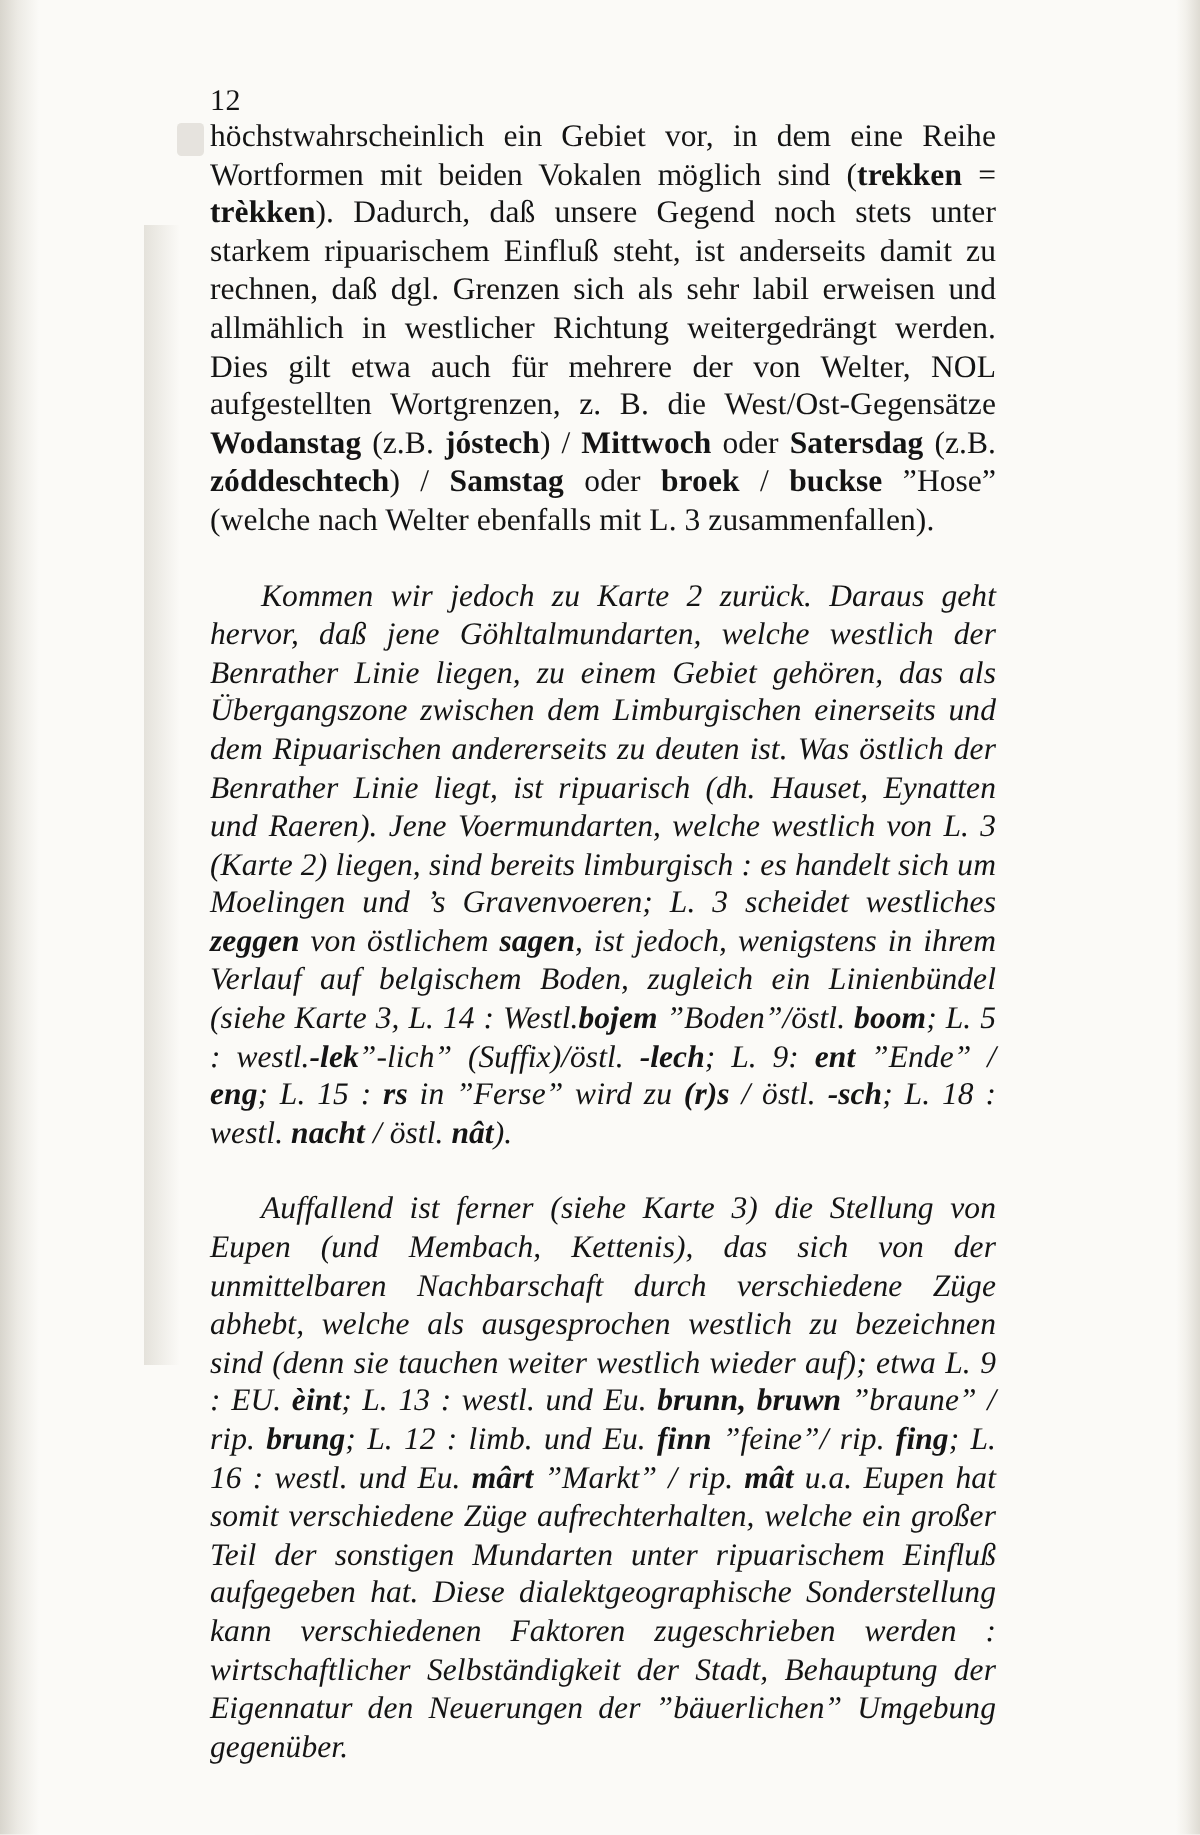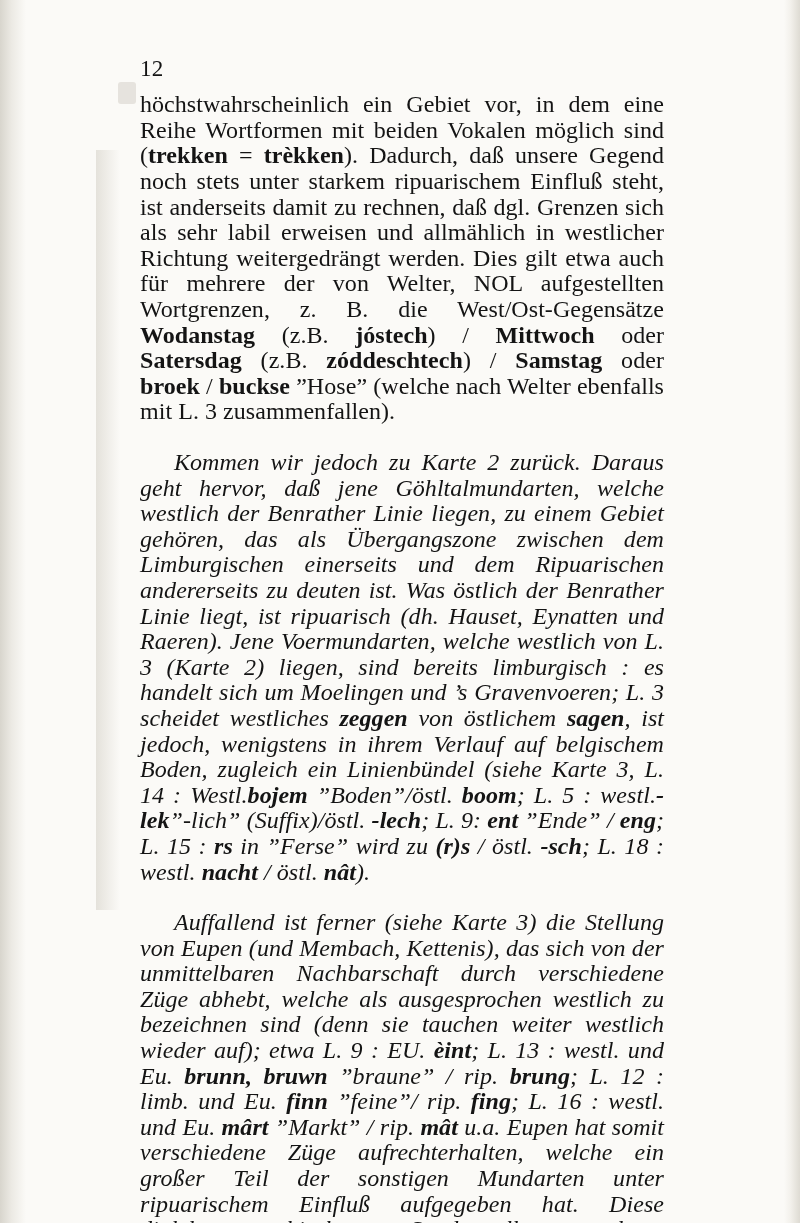--- a/index.html
+++ b/index.html
@@ -57,28 +57,28 @@
     border-radius: 3px;
     pointer-events: none;
   }
   .content {
     position: absolute;
     left: 140px;
     top: 56px;
     width: 524px;
   }
   .folio {
-    font-size: 23px;
+    font-size: 20px;
     line-height: 1.1;
-    margin-bottom: 11px;
+    margin-bottom: 0;
     letter-spacing: 0.3px;
   }
   p.para {
     margin: 0;
-    font-size: 24px;
+    font-size: 21px;
     line-height: 25.6px;
     text-align: justify;
     text-justify: inter-word;
     hyphens: manual;
     letter-spacing: 0.05px;
   }
   p.para + p.para {
     margin-top: 25px;
   }
   p.indent {

